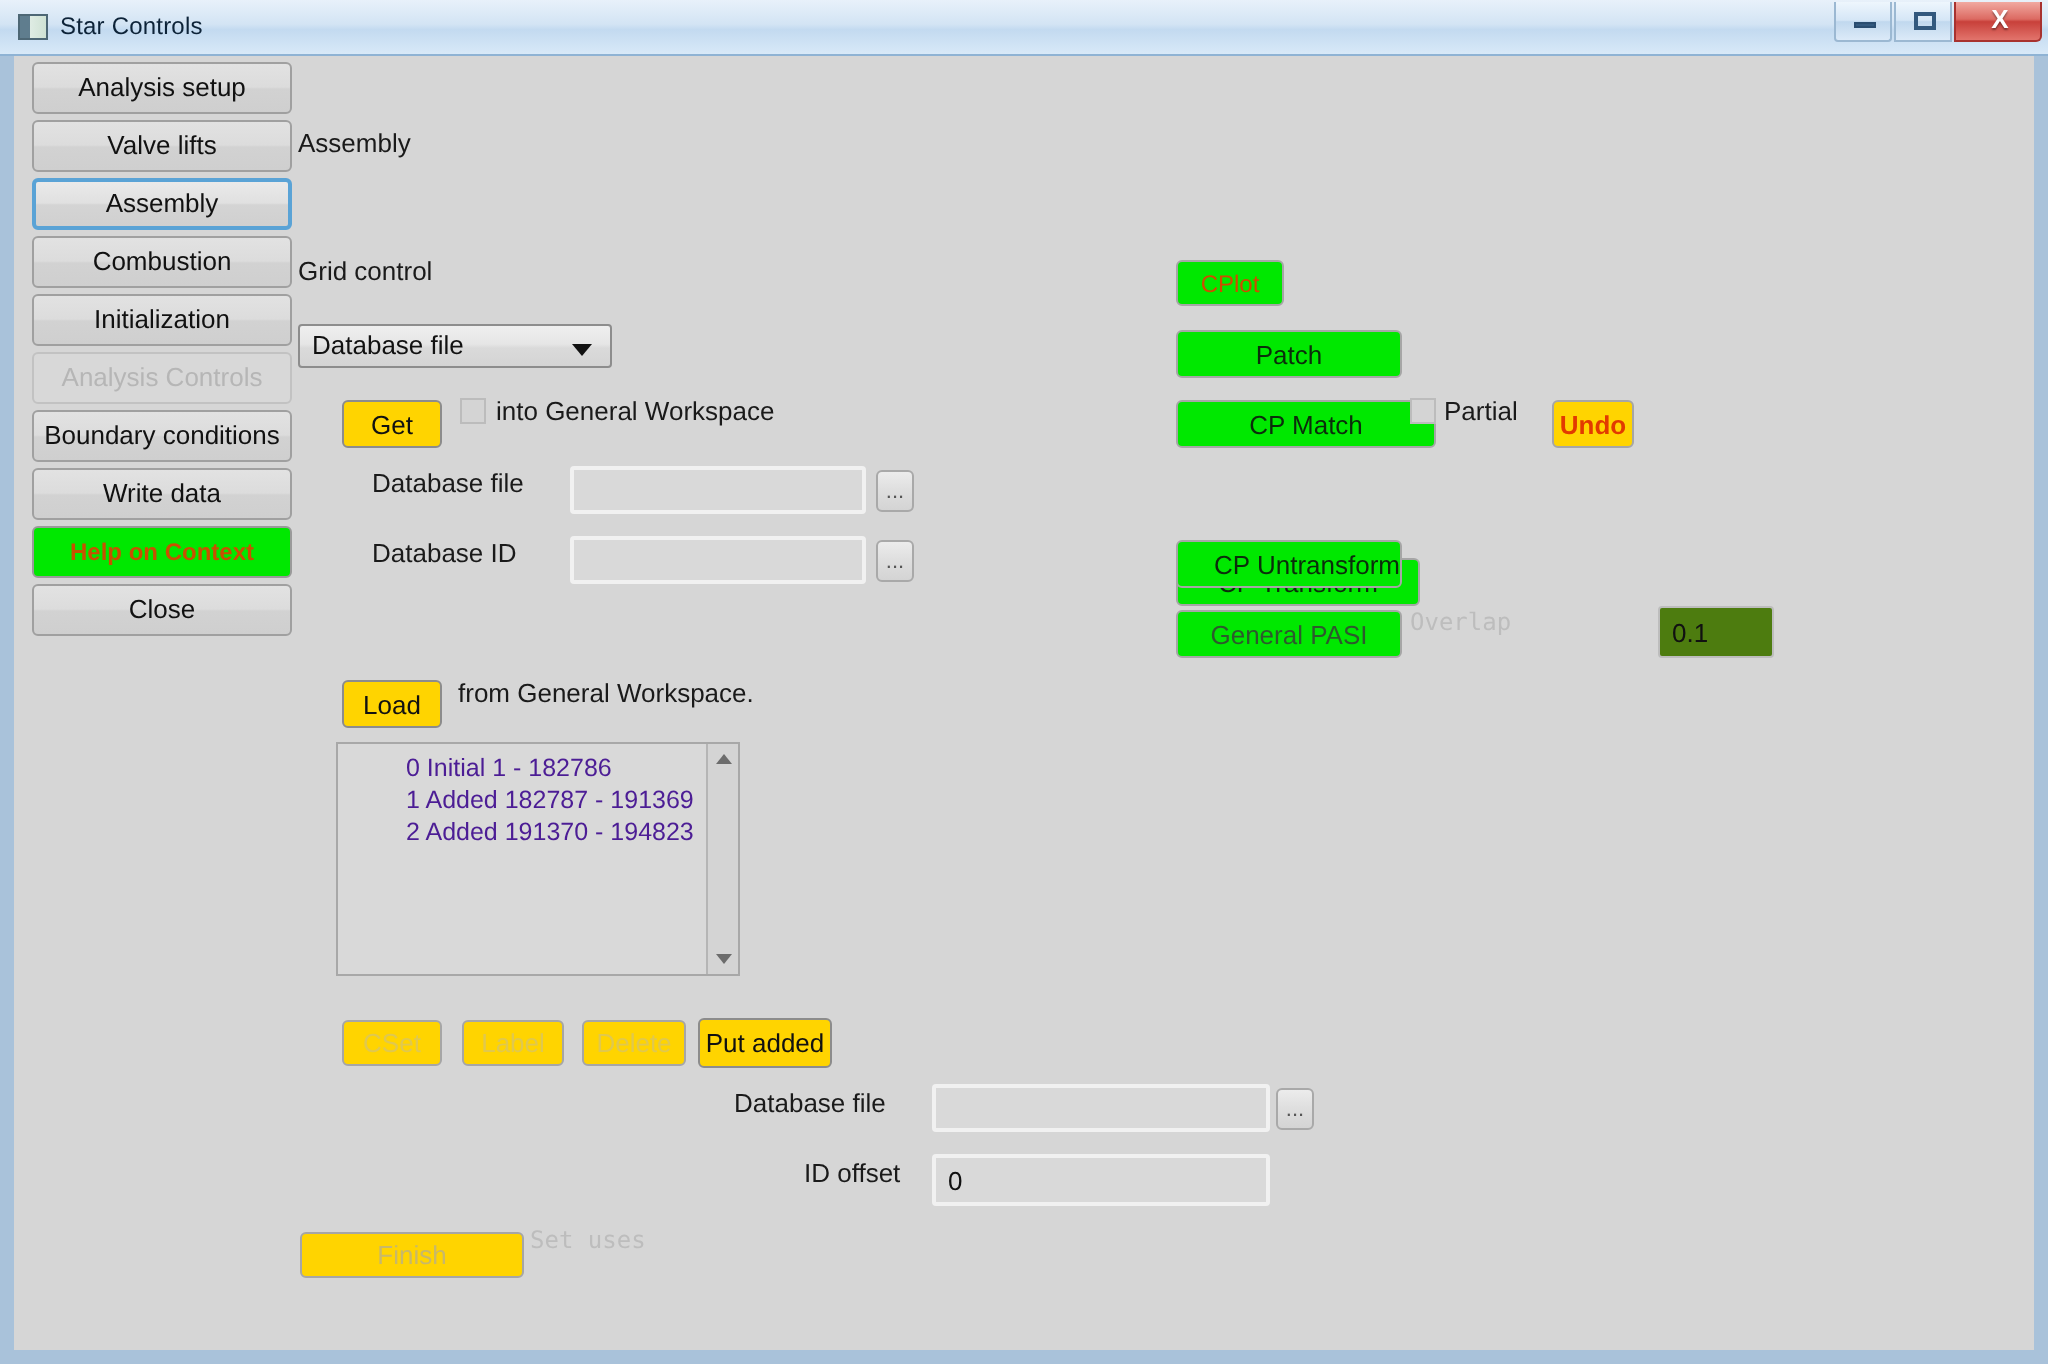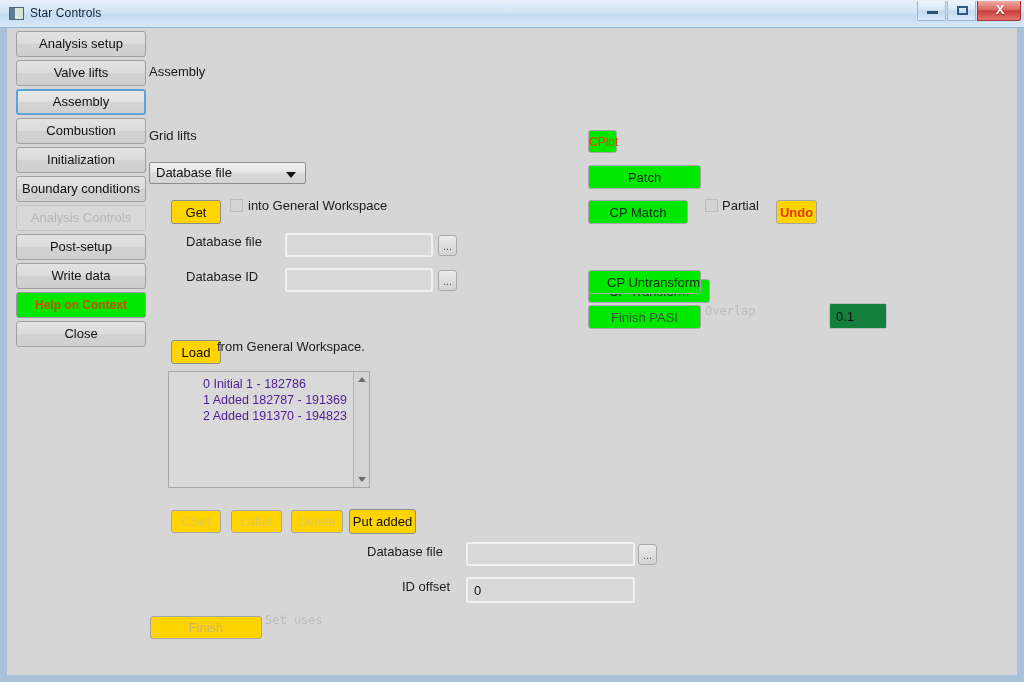--- a/index.html
+++ b/index.html
@@ -242,21 +242,21 @@
     border-radius: 2px;
     font-size: 13px;
     color: #111;
     padding-left: 6px;
     line-height: 22px;
     font-family: "Liberation Sans", sans-serif;
     outline: none;
   }
   .field.flat {
     border: 1px solid #bdbdbd;
-    background: #15803d;
+    background: #4d7c0f;
   }
 
   .dots {
     position: absolute;
     box-sizing: border-box;
     width: 19px; height: 21px;
     background: linear-gradient(to bottom, #ececec, #dedede 50%, #d4d4d4);
     border: 1px solid #a9a9a9;
     border-radius: 3px;
     font-size: 11px;
@@ -393,52 +393,51 @@
 
   <div id="client">
     <div id="client-inner">
 
       <div id="sidebar">
         <button class="side-btn">Analysis setup</button>
         <button class="side-btn">Valve lifts</button>
         <button class="side-btn selected">Assembly</button>
         <button class="side-btn">Combustion</button>
         <button class="side-btn">Initialization</button>
+        <button class="side-btn disabled">Analysis Controls</button>
         <button class="side-btn">Boundary conditions</button>
-        <button class="side-btn disabled">Analysis Controls</button>
-        <button class="side-btn">Post-setup</button>
         <button class="side-btn">Write data</button>
         <button class="side-btn helpctx">Help on Context</button>
         <button class="side-btn">Close</button>
       </div>
 
       <div class="lbl" style="left:142px; top:36px; font-size:13px;">Assembly</div>
 
-      <div class="lbl" style="left:142px; top:100px;">Grid lifts</div>
+      <div class="lbl" style="left:142px; top:100px;">Grid control</div>
 
       <div class="combo" style="left:142px; top:134px; width:157px; height:22px;">
         <span>Database file</span>
         <span class="arrow"></span>
       </div>
 
       <button class="ybtn strong" style="left:164px; top:172px; width:50px; height:24px;">Get</button>
 
       <button class="chk" style="left:223px; top:171px;"></button>
       <div class="lbl" style="left:241px; top:170px;">into General Workspace</div>
 
       <div class="lbl" style="left:179px; top:206px;">Database file</div>
       <input class="field" style="left: 278px; top: 205px; width: 148px; height: 24px;" value="">
       <button class="dots" style="left:431px; top:207px;">...</button>
 
       <div class="lbl" style="left:179px; top:241px;">Database ID</div>
       <input class="field" style="left: 278px; top: 240px; width: 148px; height: 24px;" value="">
       <button class="dots" style="left:431px; top:242px;">...</button>
 
       <button class="ybtn strong" style="left:164px; top:312px; width:50px; height:24px;">Load</button>
-      <div class="lbl" style="left:210px; top:311px;">from General Workspace.</div>
+      <div class="lbl" style="left:222px; top:311px;">from General Workspace.</div>
 
       <div id="listbox">
         <div id="list-items">
           <div class="list-row">0 Initial 1 - 182786</div>
           <div class="list-row">1 Added 182787 - 191369</div>
           <div class="list-row">2 Added 191370 - 194823</div>
         </div>
         <div id="list-scroll">
           <div class="sb-arrow up">
               <i></i>
@@ -457,27 +456,27 @@
       <div class="lbl" style="left:360px; top:516px;">Database file</div>
       <input class="field" style="left: 459px; top: 514px; width: 169px; height: 24px;" value="">
       <button class="dots" style="left:631px; top:516px;">...</button>
 
       <div class="lbl" style="left:360px; top:551px;margin-left:35px;">ID offset</div>
       <input class="field" style="left: 459px; top: 549px; width: 169px; height: 26px;" value="0">
 
       <button class="ybtn finish" style="left:143px; top:588px; width:112px; height:23px;">Finish</button>
       <div class="lbl-dim" style="left:258px; top:585px;">Set uses</div>
 
-      <button class="gbtn cplot" style="left:581px; top:102px; width:29px; height:23px;">CPlot</button>
+      <button class="gbtn cplot" style="left:581px; top:102px; width:54px; height:23px;">CPlot</button>
 
       <button class="gbtn" style="left:581px; top:137px; width:113px; height:24px;">Patch</button>
-      <button class="gbtn" style="left:581px; top:172px; width:100px; height:24px;text-align:center;">CP Match</button>
+      <button class="gbtn" style="left:581px; top:172px; width:130px; height:24px;text-align:center;">CP Match</button>
       <button class="gbtn" style="left:581px; top:207px; width:122px; height:24px;margin-top:44px;">CP Transform</button>
       <button class="gbtn" style="left:581px; top:242px; width:113px; height:24px;text-align:right;">CP Untransform</button>
-      <button class="gbtn pasi" style="left:581px; top:277px; width:113px; height:24px;">Finish PASI</button>
+      <button class="gbtn pasi" style="left:581px; top:277px; width:113px; height:24px;">General PASI</button>
 
       <button class="chk" style="left:698px; top:171px;"></button>
       <div class="lbl" style="left:715px; top:170px;">Partial</div>
 
       <button class="ybtn undo" style="left:769px; top:172px; width:41px; height:24px;">Undo</button>
 
       <div class="lbl-dim" style="left:698px; top:276px;">Overlap</div>
       <input class="field flat" style="left: 822px; top: 275px; width: 58px; height: 26px;" value="0.1">
 
     </div>

